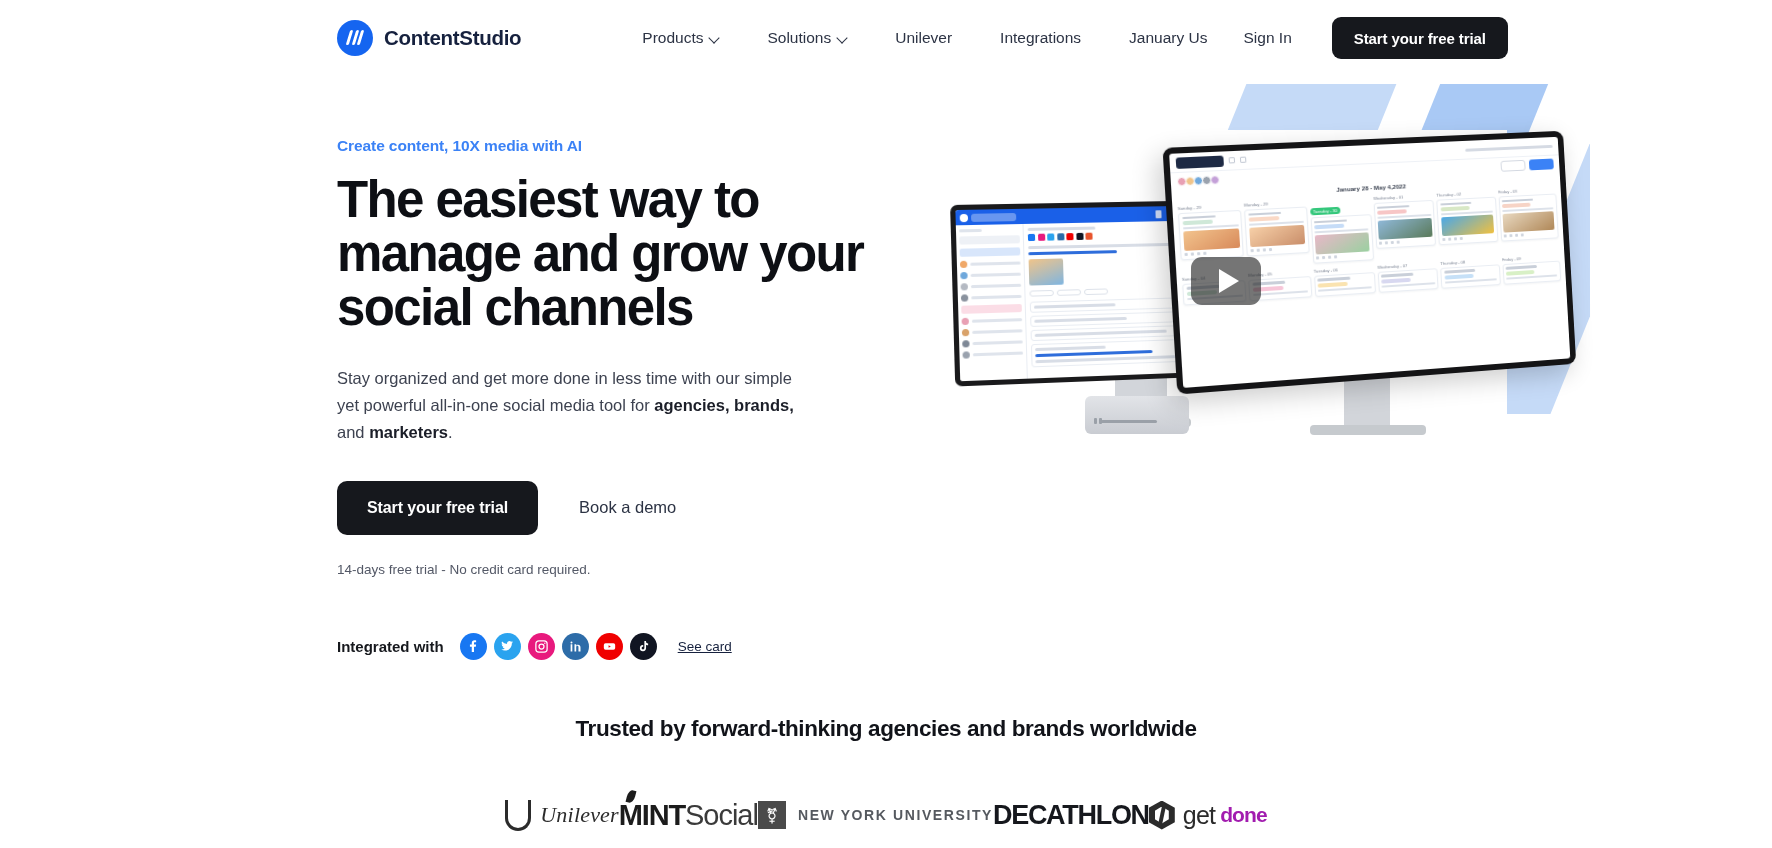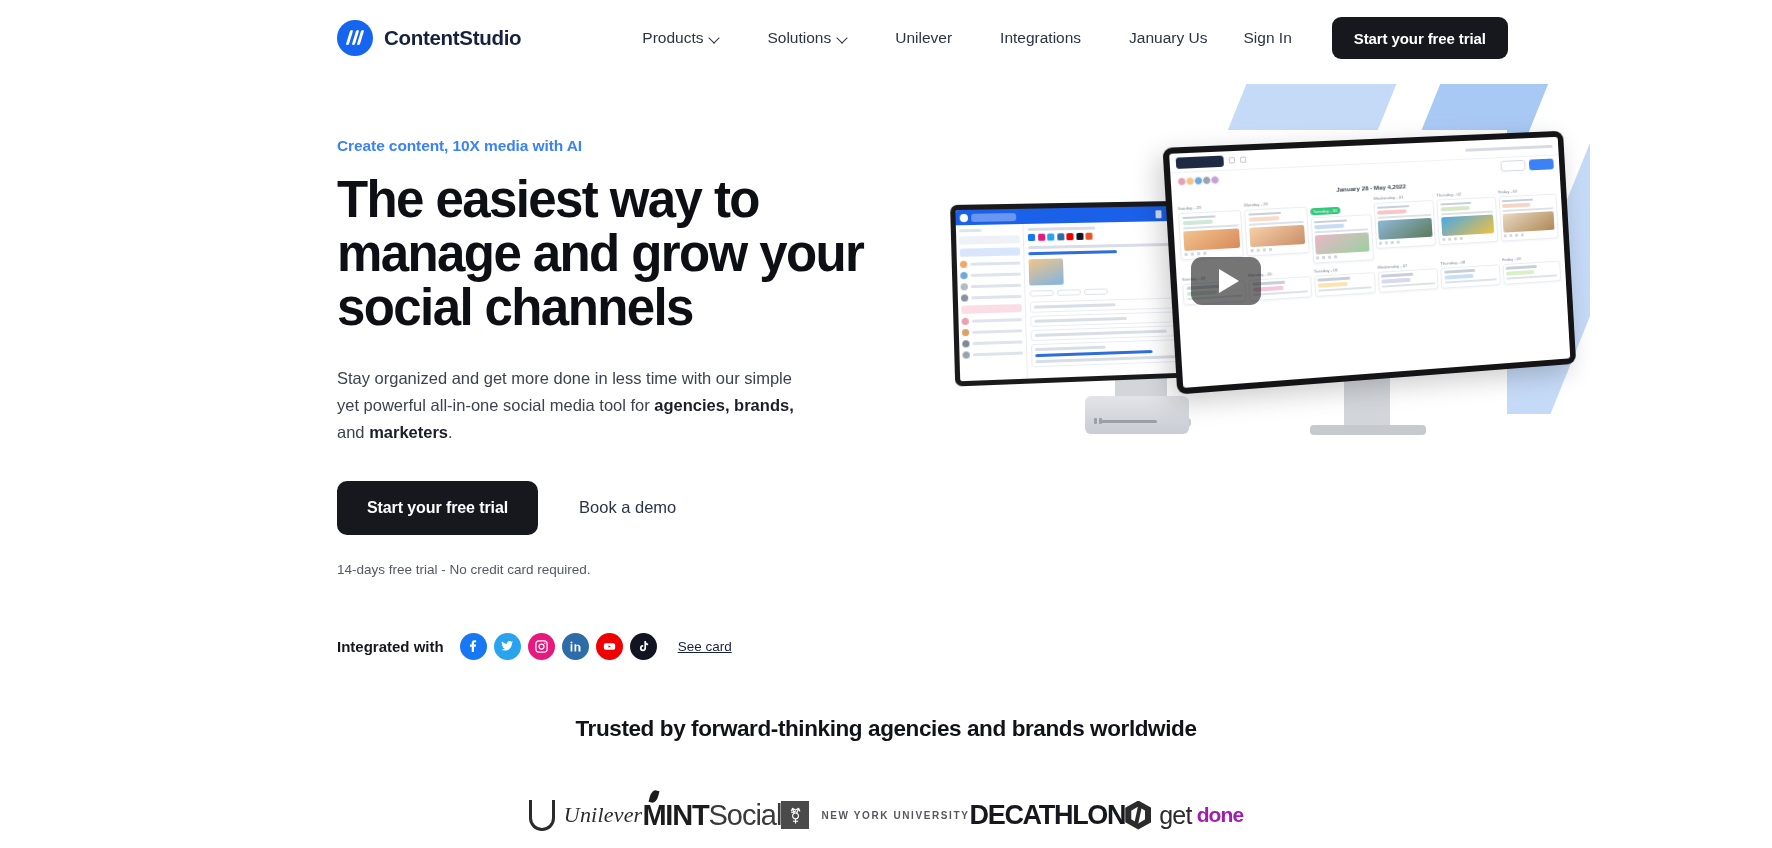--- a/index.html
+++ b/index.html
@@ -238,21 +238,21 @@
     position: absolute; left: 8px; top: -9px; width: 8px; height: 13px;
     background: #1c1c1c; border-radius: 60% 0 60% 0; transform: rotate(14deg);
   }
   .lg-nyu { display: flex; align-items: center; gap: 12px; }
   .lg-nyu .sq {
     width: 28px; height: 28px; background: #4a4a4a;
     display: flex; align-items: center; justify-content: center;
   }
   .lg-nyu .torch { font-size: 15px; color: #fff; line-height: 1; }
   .lg-nyu .t {
-    font-size: 10px; font-weight: 700; color: #55595f; letter-spacing: 1.6px;
+    font-size: 14px; font-weight: 700; color: #55595f; letter-spacing: 1.6px;
     white-space: nowrap;
   }
   .lg-dec {
     font-size: 27px; font-weight: 800; color: #16181d;
     letter-spacing: -1.3px; white-space: nowrap;
   }
   .lg-getdone { display: flex; align-items: center; gap: 8px; }
   .lg-getdone .hex {
     width: 26px; height: 29px; background: #2b2b2b; position: relative;
     clip-path: polygon(50% 0,100% 25%,100% 75%,50% 100%,0 75%,0 25%);

